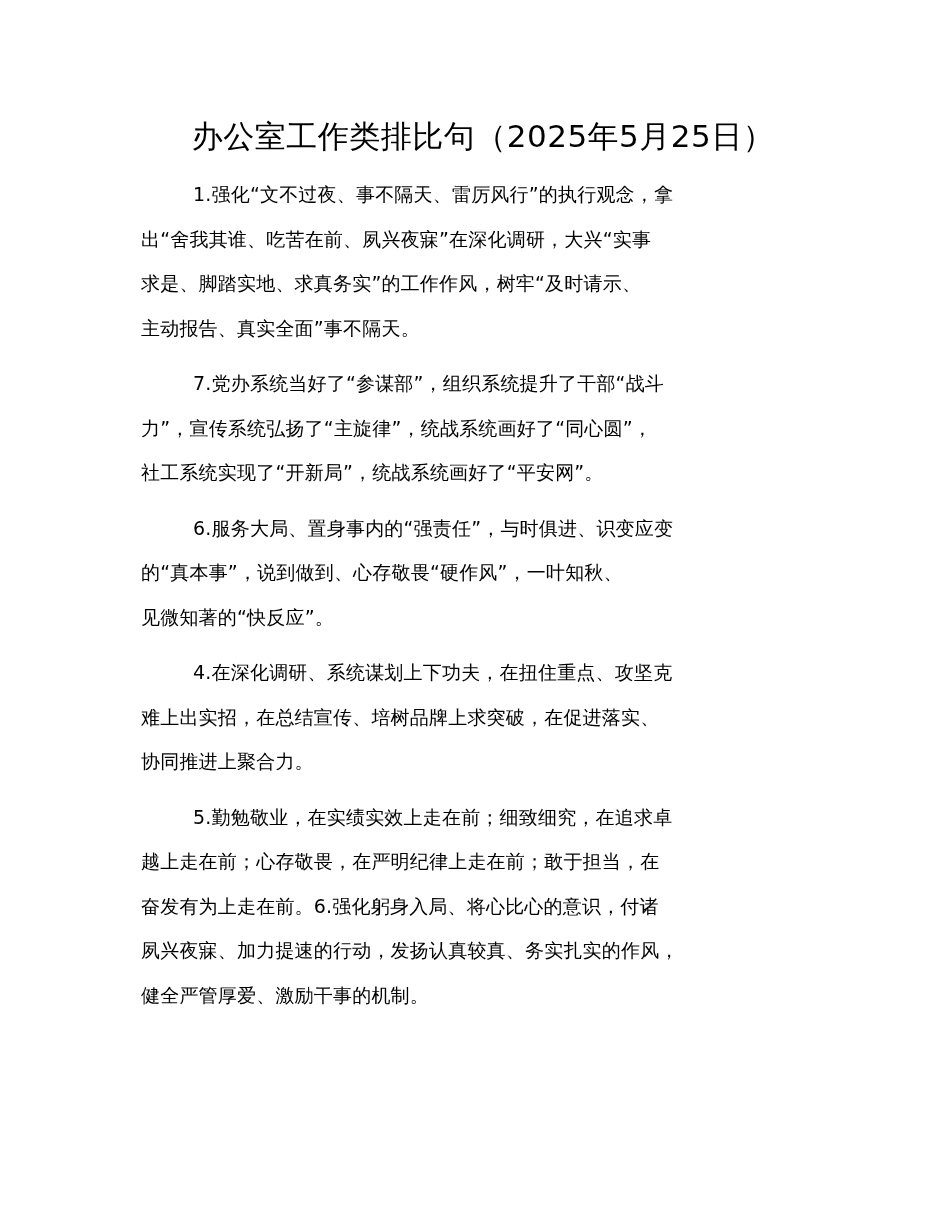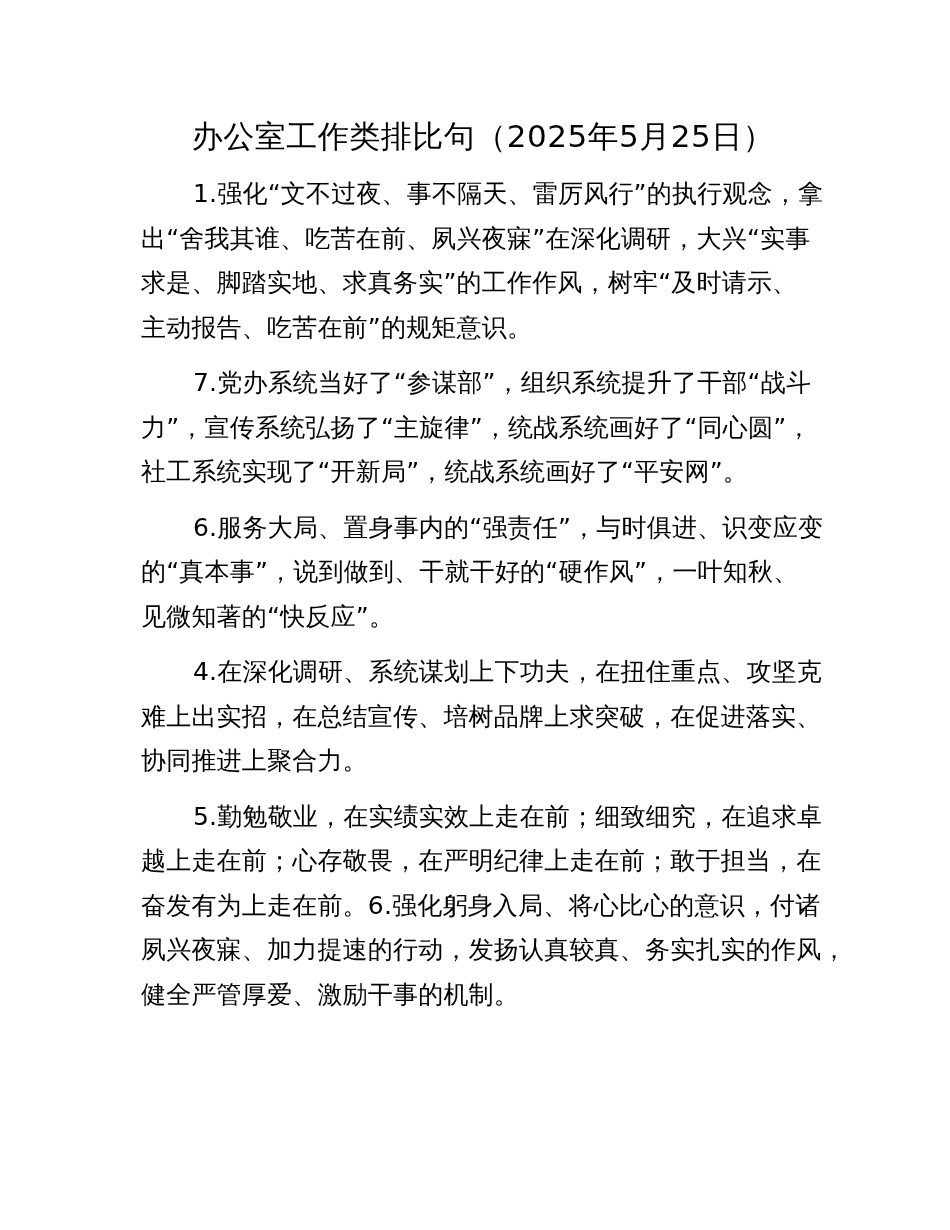--- a/index.html
+++ b/index.html
@@ -35,21 +35,21 @@
     white-space: nowrap;
     padding-left: 8px;
   }
   .body-text {
     position: absolute;
     left: 141px;
     top: 172px;
     width: 690px;
   }
   .para {
-    font-size: 25px;
+    font-size: 19px;
     line-height: 44.5px;
     margin: 0 0 11px 0;
     text-indent: 52px;
     text-align: justify;
     letter-spacing: 0.2px;
   }
   .line {
     display: block;
     white-space: nowrap;
   }
@@ -64,32 +64,32 @@
 <body>
 
 <div class="page">
   <div class="title">办公室工作类排比句（2025年5月25日）</div>
 
   <div class="body-text">
     <div class="para split">
       <span class="line first">1.强化“文不过夜、事不隔天、雷厉风行”的执行观念，拿</span>
       <span class="line">出“舍我其谁、吃苦在前、夙兴夜寐”在深化调研，大兴“实事</span>
       <span class="line">求是、脚踏实地、求真务实”的工作作风，树牢“及时请示、</span>
-      <span class="line">主动报告、吃苦在前”的规矩意识。</span>
+      <span class="line">主动报告、真实全面”事不隔天。</span>
     </div>
 
     <div class="para split">
       <span class="line first">7.党办系统当好了“参谋部”，组织系统提升了干部“战斗</span>
       <span class="line">力”，宣传系统弘扬了“主旋律”，统战系统画好了“同心圆”，</span>
       <span class="line">社工系统实现了“开新局”，统战系统画好了“平安网”。</span>
     </div>
 
     <div class="para split">
       <span class="line first">6.服务大局、置身事内的“强责任”，与时俱进、识变应变</span>
-      <span class="line">的“真本事”，说到做到、干就干好的“硬作风”，一叶知秋、</span>
+      <span class="line">的“真本事”，说到做到、心存敬畏“硬作风”，一叶知秋、</span>
       <span class="line">见微知著的“快反应”。</span>
     </div>
 
     <div class="para split">
       <span class="line first">4.在深化调研、系统谋划上下功夫，在扭住重点、攻坚克</span>
       <span class="line">难上出实招，在总结宣传、培树品牌上求突破，在促进落实、</span>
       <span class="line">协同推进上聚合力。</span>
     </div>
 
     <div class="para split">

